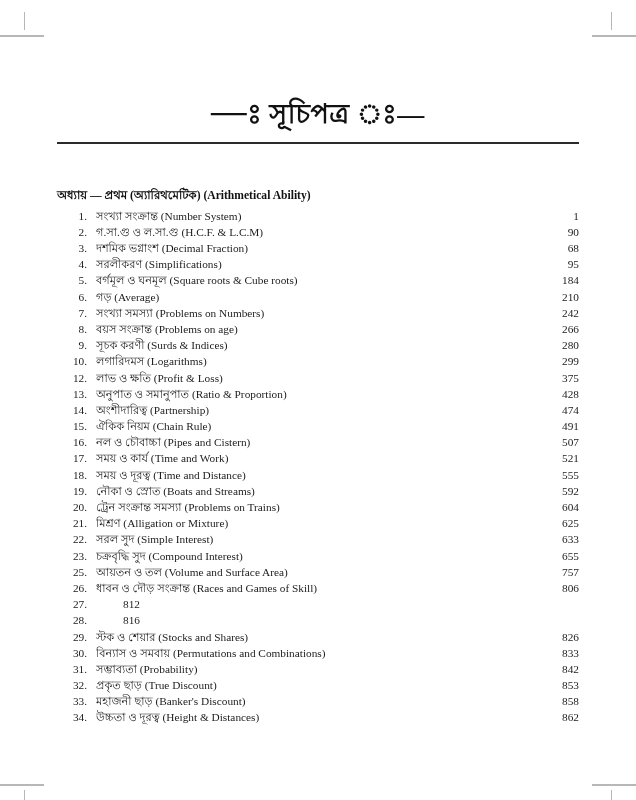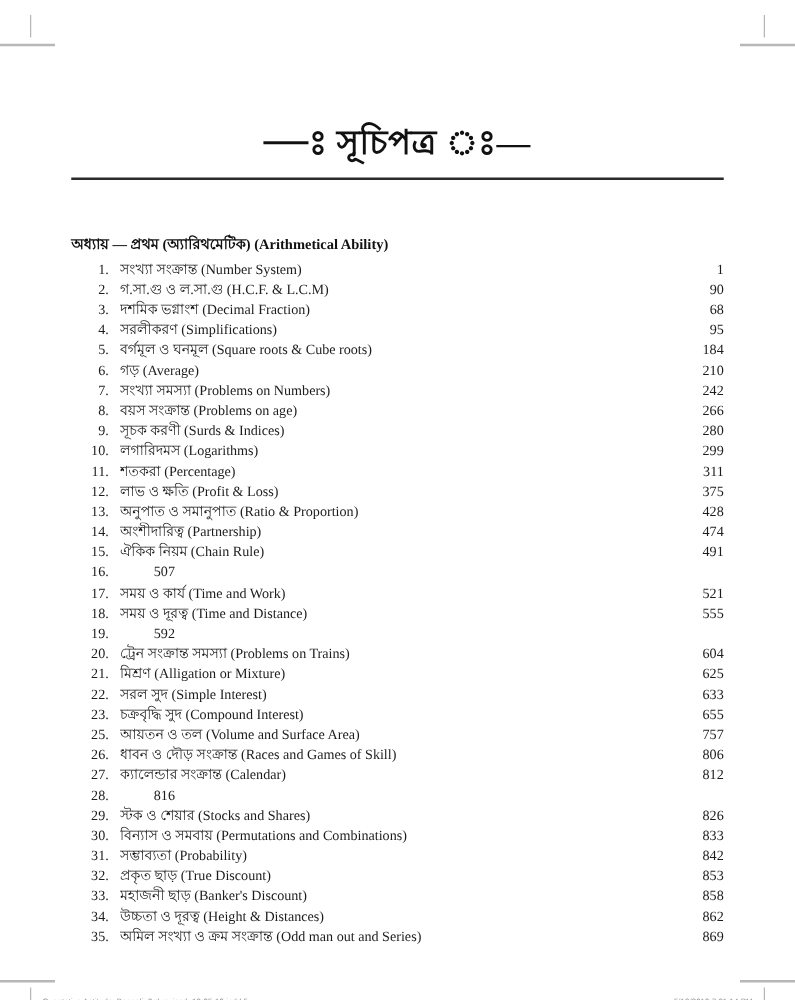--- a/index.html
+++ b/index.html
@@ -195,25 +195,20 @@
           <span class="toc-num">9.</span>
           <span class="toc-label">সূচক করণী (Surds &amp; Indices)</span>
           <span class="toc-page">280</span>
         </li>
         <li class="toc-row">
           <span class="toc-num">10.</span>
           <span class="toc-label">লগারিদমস (Logarithms)</span>
           <span class="toc-page">299</span>
         </li>
         <li class="toc-row">
-          <span class="toc-num">11.</span>
-          <span class="toc-label">শতকরা (Percentage)</span>
-          <span class="toc-page">311</span>
-        </li>
-        <li class="toc-row">
           <span class="toc-num">12.</span>
           <span class="toc-label">লাভ ও ক্ষতি (Profit &amp; Loss)</span>
           <span class="toc-page">375</span>
         </li>
         <li class="toc-row">
           <span class="toc-num">13.</span>
           <span class="toc-label">অনুপাত ও সমানুপাত (Ratio &amp; Proportion)</span>
           <span class="toc-page">428</span>
         </li>
         <li class="toc-row">
@@ -221,34 +216,36 @@
           <span class="toc-label">অংশীদারিত্ব (Partnership)</span>
           <span class="toc-page">474</span>
         </li>
         <li class="toc-row">
           <span class="toc-num">15.</span>
           <span class="toc-label">ঐকিক নিয়ম (Chain Rule)</span>
           <span class="toc-page">491</span>
         </li>
         <li class="toc-row">
           <span class="toc-num">16.</span>
+          <span class="toc-label">নল ও চৌবাচ্চা (Pipes and Cistern)</span>
           <span class="toc-page">507</span>
         </li>
         <li class="toc-row">
           <span class="toc-num">17.</span>
           <span class="toc-label">সময় ও কার্য (Time and Work)</span>
           <span class="toc-page">521</span>
         </li>
         <li class="toc-row">
           <span class="toc-num">18.</span>
           <span class="toc-label">সময় ও দূরত্ব (Time and Distance)</span>
           <span class="toc-page">555</span>
         </li>
         <li class="toc-row">
           <span class="toc-num">19.</span>
+          <span class="toc-label">নৌকা ও স্রোত (Boats and Streams)</span>
           <span class="toc-page">592</span>
         </li>
         <li class="toc-row">
           <span class="toc-num">20.</span>
           <span class="toc-label">ট্রেন সংক্রান্ত সমস্যা (Problems on Trains)</span>
           <span class="toc-page">604</span>
         </li>
         <li class="toc-row">
           <span class="toc-num">21.</span>
           <span class="toc-label">মিশ্রণ (Alligation or Mixture)</span>
@@ -269,21 +266,20 @@
           <span class="toc-label">আয়তন ও তল (Volume and Surface Area)</span>
           <span class="toc-page">757</span>
         </li>
         <li class="toc-row">
           <span class="toc-num">26.</span>
           <span class="toc-label">ধাবন ও দৌড় সংক্রান্ত (Races and Games of Skill)</span>
           <span class="toc-page">806</span>
         </li>
         <li class="toc-row">
           <span class="toc-num">27.</span>
-          <span class="toc-label">ক্যালেন্ডার সংক্রান্ত (Calendar)</span>
           <span class="toc-page">812</span>
         </li>
         <li class="toc-row">
           <span class="toc-num">28.</span>
           <span class="toc-page">816</span>
         </li>
         <li class="toc-row">
           <span class="toc-num">29.</span>
           <span class="toc-label">স্টক ও শেয়ার (Stocks and Shares)</span>
           <span class="toc-page">826</span>
@@ -305,25 +301,20 @@
         </li>
         <li class="toc-row">
           <span class="toc-num">33.</span>
           <span class="toc-label">মহাজনী ছাড় (Banker's Discount)</span>
           <span class="toc-page">858</span>
         </li>
         <li class="toc-row">
           <span class="toc-num">34.</span>
           <span class="toc-label">উচ্চতা ও দূরত্ব (Height &amp; Distances)</span>
           <span class="toc-page">862</span>
-        </li>
-        <li class="toc-row">
-          <span class="toc-num">35.</span>
-          <span class="toc-label">অমিল সংখ্যা ও ক্রম সংক্রান্ত (Odd man out and Series)</span>
-          <span class="toc-page">869</span>
         </li>
       </ul>
 
   </div>
 
   <div class="footer">
     <span class="footer-file">Quantative Aptitude_Bengali_3rd revised_13-05-19.indd   5</span>
     <span class="footer-stamp">5/13/2019   7:21:14 PM</span>
   </div>
 

